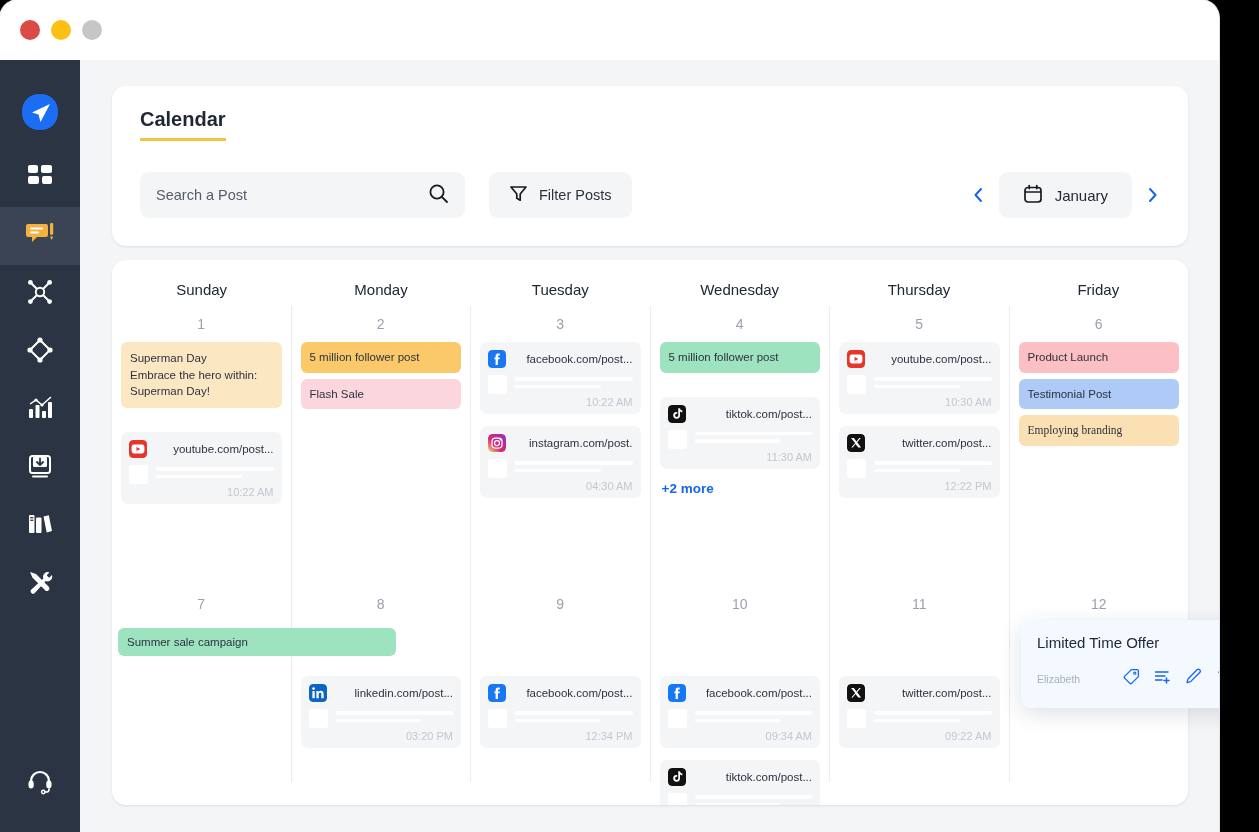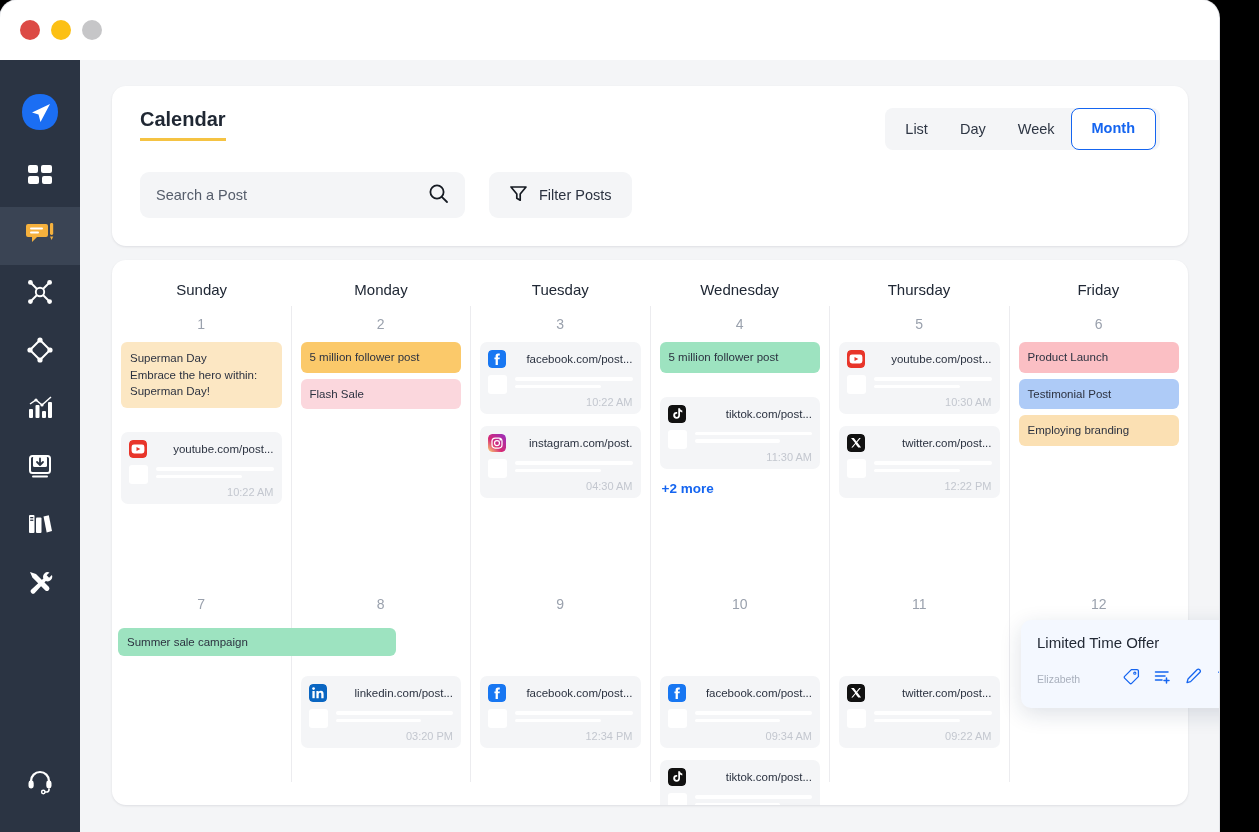--- a/index.html
+++ b/index.html
@@ -334,26 +334,20 @@
         </svg>
       </span>
     </div>
   </div>
 
   <div id="content">
 
     <div class="card" id="header-card">
       <span id="page-title">Calendar</span>
 
-      <div id="view-toggle">
-        <div class="view-btn">List</div>
-        <div class="view-btn">Day</div>
-        <div class="view-btn">Week</div>
-        <div class="view-btn active">Month</div>
-      </div>
 
       <div id="search-row">
         <div id="search-box">
           <input id="search-input" type="text" placeholder="Search a Post" style="">
           <span>
             <svg width="21" height="21" viewBox="0 0 21 21">
               <circle cx="9" cy="9" r="6.6" fill="none" stroke="#151a22" stroke-width="1.8"></circle>
               <line x1="13.8" y1="13.8" x2="19" y2="19" stroke="#151a22" stroke-width="1.8" stroke-linecap="round"></line>
             </svg>
           </span>
@@ -362,20 +356,43 @@
         <button id="filter-btn">
           <span>
             <svg width="19" height="19" viewBox="0 0 19 19">
               <path d="M2 3h15l-5.8 7v6.2l-3.4-2V10z" fill="none" stroke="#151a22" stroke-width="1.7" stroke-linejoin="round"></path>
             </svg>
           </span>
           <span>Filter Posts</span>
         </button>
       </div>
 
+      <div id="month-nav">
+        <div class="nav-arrow">
+          <svg width="12" height="16" viewBox="0 0 12 16">
+            <polyline points="8,2 2.5,8 8,14" fill="none" stroke="#1565f0" stroke-width="2" stroke-linecap="round" stroke-linejoin="round"></polyline>
+          </svg>
+        </div>
+        <div id="month-pill">
+          <span>
+            <svg width="20" height="20" viewBox="0 0 20 20">
+              <rect x="2" y="3.5" width="16" height="14.5" rx="3" fill="none" stroke="#151a22" stroke-width="1.7"></rect>
+              <line x1="2" y1="8" x2="18" y2="8" stroke="#151a22" stroke-width="1.7"></line>
+              <line x1="6.2" y1="1.6" x2="6.2" y2="4.6" stroke="#151a22" stroke-width="1.7" stroke-linecap="round"></line>
+              <line x1="13.8" y1="1.6" x2="13.8" y2="4.6" stroke="#151a22" stroke-width="1.7" stroke-linecap="round"></line>
+            </svg>
+          </span>
+          <span>January</span>
+        </div>
+        <div class="nav-arrow">
+          <svg width="12" height="16" viewBox="0 0 12 16">
+            <polyline points="4,2 9.5,8 4,14" fill="none" stroke="#1565f0" stroke-width="2" stroke-linecap="round" stroke-linejoin="round"></polyline>
+          </svg>
+        </div>
+      </div>
     </div>
 
     <div class="card" id="cal-card">
 
       <div id="weekday-row">
         <div class="weekday">Sunday</div>
         <div class="weekday">Monday</div>
         <div class="weekday">Tuesday</div>
         <div class="weekday">Wednesday</div>
         <div class="weekday">Thursday</div>
@@ -551,21 +568,21 @@
           </div>
           <div class="day-cell">
             <div class="day-num">6</div>
             <div>
               <div class="chip" style="background: rgb(251, 191, 196);">
                 <div>Product Launch</div>
               </div>
               <div class="chip" style="background: rgb(174, 203, 247);">
                 <div>Testimonial Post</div>
               </div>
-              <div class="chip" style="background: rgb(251, 224, 179);">
+              <div class="chip" style="background: rgb(251, 224, 179); font-family: Liberation Serif, serif;">
                 <div>Employing branding</div>
               </div>
             </div>
           </div>
         </div>
       <div class="week-row r2" id="week-row-2">
           <div class="day-cell">
             <div class="day-num">7</div>
             <div style="padding-top: 54px;"></div>
           </div>

